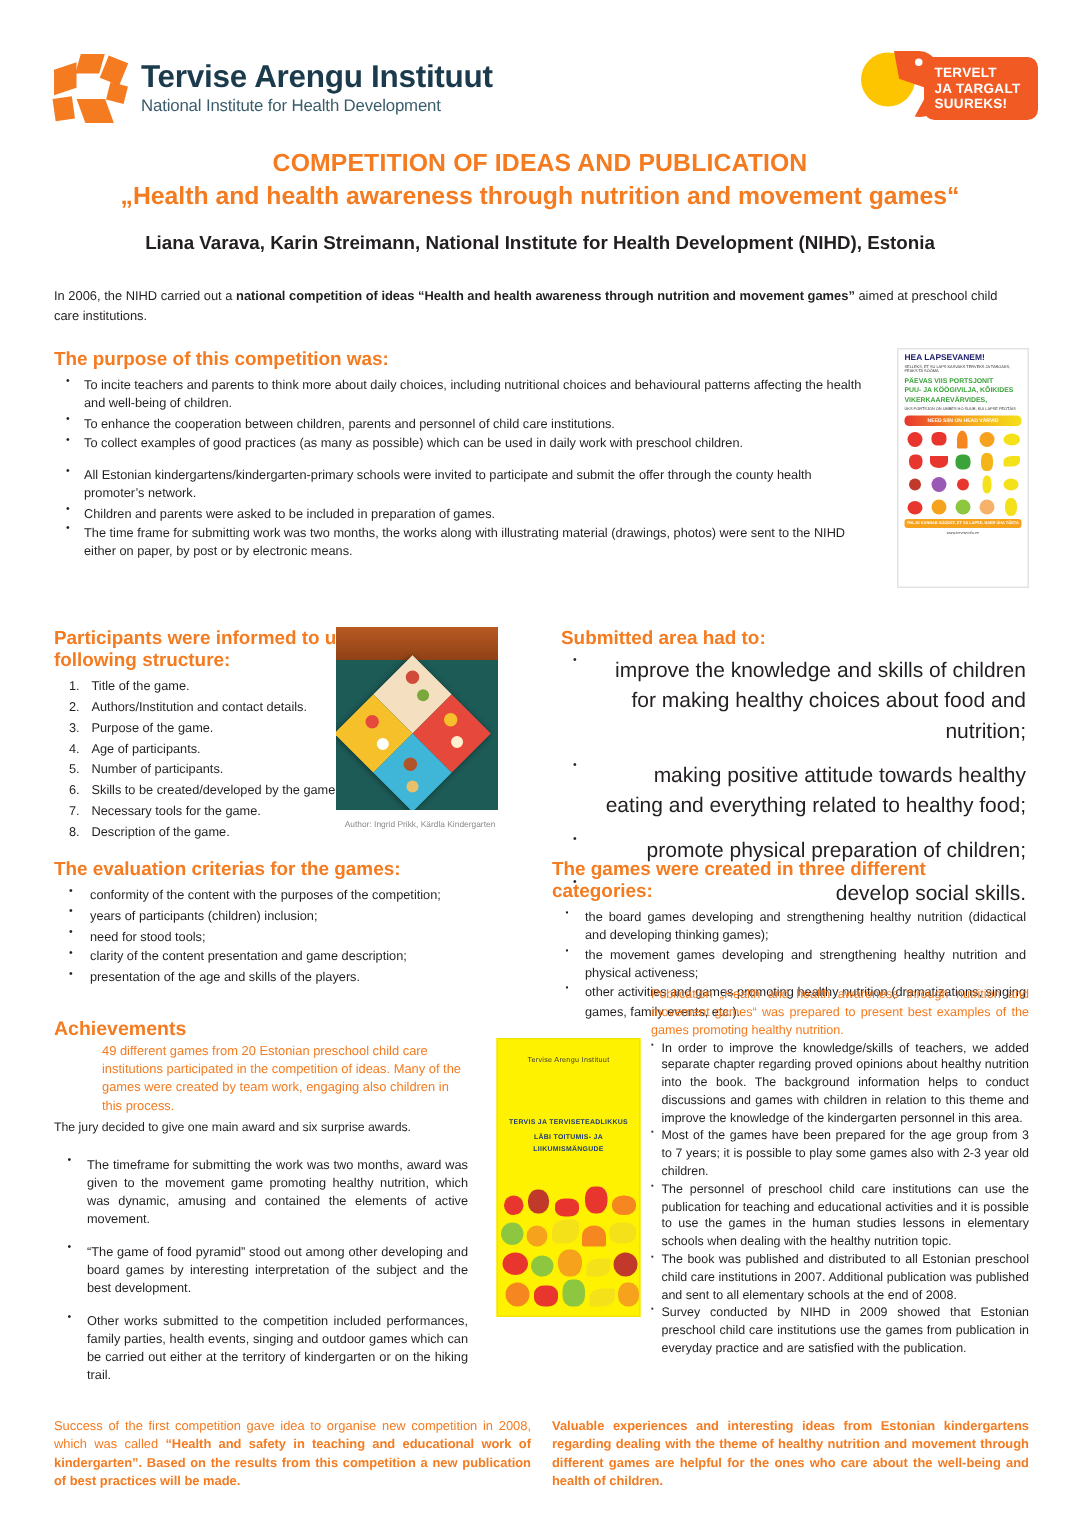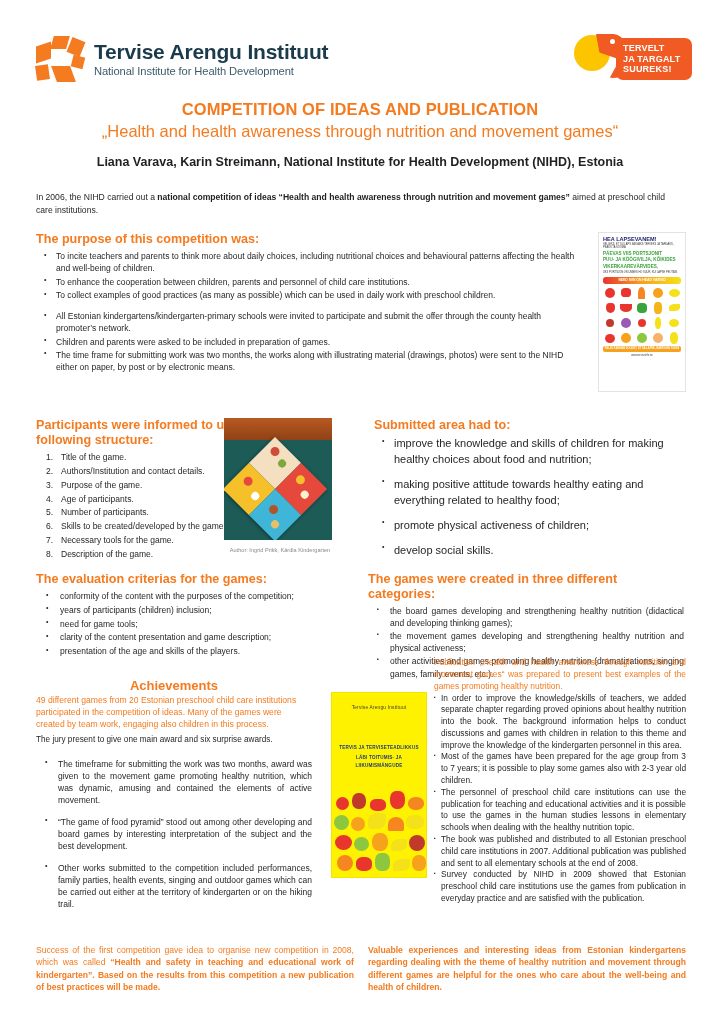--- a/index.html
+++ b/index.html
@@ -47,21 +47,21 @@
     font-size: 9px; font-weight: bold; line-height: 1.18; letter-spacing: 0.2px;
   }
   .slogan-box div { white-space: nowrap; }
 
   
   .title-wrap { text-align: center; margin-top: 20px; }
   .title-main {
     color: #f47b20; font-weight: bold; font-size: 16.5px; letter-spacing: 0.1px; line-height: 1.35;
   }
   .title-sub {
-    color: #f47b20; font-weight: normal; font-size: 16.5px; line-height: 1.35;
+    color: #f47b20; font-weight: bold; font-size: 16.5px; line-height: 1.35;
   }
   .authors {
     text-align: center; font-weight: bold; font-size: 12.5px; color: #231f20; margin-top: 12px;
   }
 
   
   .intro {
     margin: 22px 36px 0 36px; font-size: 8.6px; line-height: 1.55; color: #231f20;
   }
   .intro b { font-weight: bold; }
@@ -83,43 +83,43 @@
   ol.nl > li:before {
     content: counter(n) "."; position: absolute; left: 10px; top: 0; font-size: 8.5px;
   }
 
   .block-purpose { position: absolute; left: 36px; top: 232px; width: 540px; }
   .block-prepare { position: absolute; left: 36px; top: 307px; width: 540px; }
 
   .cols-a { position: absolute; left: 36px; top: 418px; width: 648px; }
   .col-left-a { position: absolute; left: 0; top: 0; width: 212px; }
   .col-right-a { position: absolute; left: 338px; top: 0; width: 310px; }
-  .col-right-a ul.bl > li { line-height: 1.45; margin-bottom: 9px; font-size: 11px; }
+  .col-right-a ul.bl > li { line-height: 1.45; margin-bottom: 9px; font-size: 14px; text-align: right; }
 
   .photo-game {
     position: absolute; left: 224px; top: 418px; width: 108px; height: 122px;
     background: #0e4d4a; overflow: hidden;
   }
   .photo-caption {
     position: absolute; left: 196px; top: 547px; width: 168px;
     text-align: center; font-size: 5.6px; color: #8a8a8a;
   }
 
   .cols-b { position: absolute; left: 36px; top: 572px; width: 648px; }
   .col-left-b { position: absolute; left: 0; top: 0; width: 320px; }
   .col-right-b { position: absolute; left: 332px; top: 0; width: 316px; }
   .col-left-b ul.bl > li:before { content: "\2022"; left: 10px; }
   .col-left-b ul.bl > li { padding-left: 24px; line-height: 1.5; }
   .col-right-b ul.bl > li { padding-left: 22px; line-height: 1.42; text-align: justify; margin-bottom: 1px; }
   .col-right-b ul.bl > li:before { content: "\25aa"; left: 9px; font-size: 5.5px; top: 1px; }
 
   
   .ach { position: absolute; left: 36px; top: 678px; width: 276px; }
-  .ach h2 { color: #f47b20; font-size: 13px; font-weight: bold; margin-bottom: 1px; text-align: center; }
-  .ach .hl { color: #f47b20; font-size: 8.6px; line-height: 1.42; }
+  .ach h2 { color: #f47b20; font-size: 13px; font-weight: bold; margin-bottom: 1px; }
+  .ach .hl { color: #f47b20; font-size: 8.6px; line-height: 1.42; margin-left: 32px; }
   .ach .jury { font-size: 8.2px; line-height: 1.45; margin-top: 3px; }
   .ach ul.bl { margin-top: 12px; }
   .ach ul.bl > li { text-align: justify; margin-bottom: 10px; line-height: 1.42; padding-left: 22px; }
   .ach ul.bl > li:before { left: 9px; }
 
   .book {
     position: absolute; left: 331px; top: 692px; width: 96px; height: 186px;
     background: #fff200; overflow: hidden; border: 1px solid #f2e600;
   }
   .book-brand { text-align: center; font-size: 4.8px; color: #3a3a3a; margin-top: 12px; letter-spacing: .2px;}
@@ -314,21 +314,21 @@
         <li>Necessary tools for the game.</li>
         <li>Description of the game.</li>
       </ol>
     </div>
 
     <div class="col-right-a">
       <h2 class="sec">Submitted area had to:</h2>
       <ul class="bl">
         <li>improve the knowledge and skills of children for making healthy choices about food and nutrition;</li>
         <li>making positive attitude towards healthy eating and everything related to healthy food;</li>
-        <li>promote physical activeness of children;</li>
+        <li>promote physical preparation of children;</li>
         <li>develop social skills.</li>
       </ul>
     </div>
   </div>
 
   <div class="photo-game">
     <div style="position:absolute;left:0;top:0;width:108px;height:24px;background:linear-gradient(180deg,#b85a22,#8c3f15);"></div>
     <div style="position:absolute;left:0;top:22px;width:108px;height:100px;background:#1d5b56;"></div>
     <div style="position:absolute;left:14px;top:34px;width:74px;height:74px;transform:rotate(45deg);overflow:hidden;box-shadow:0 1px 4px rgba(0,0,0,.4);">
       <div style="position:absolute;left:0;top:0;width:37px;height:37px;background:#f4e0c0;"></div>
@@ -346,39 +346,39 @@
     </div>
   </div>
   <div class="photo-caption">Author: Ingrid Prikk, Kärdla Kindergarten</div>
 
   <div class="cols-b">
     <div class="col-left-b">
       <h2 class="sec">The evaluation criterias for the games:</h2>
       <ul class="bl">
         <li>conformity of the content with the purposes of the competition;</li>
         <li>years of participants (children) inclusion;</li>
-        <li>need for game tools;</li>
+        <li>need for stood tools;</li>
         <li>clarity of the content presentation and game description;</li>
         <li>presentation of the age and skills of the players.</li>
       </ul>
     </div>
     <div class="col-right-b">
       <h2 class="sec">The games were created in three different categories:</h2>
       <ul class="bl">
         <li>the board games developing and strengthening healthy nutrition (didactical and developing thinking games);</li>
         <li>the movement games developing and strengthening healthy nutrition and physical activeness;</li>
         <li>other activities and games promoting healthy nutrition (dramatizations, singing games, family events, etc.).</li>
       </ul>
     </div>
   </div>
 
   <div class="ach">
     <h2>Achievements</h2>
     <div class="hl">49 different games from 20 Estonian preschool child care institutions participated in the competition of ideas. Many of the games were created by team work, engaging also children in this process.</div>
-    <div class="jury">The jury present to give one main award and six surprise awards.</div>
+    <div class="jury">The jury decided to give one main award and six surprise awards.</div>
     <ul class="bl">
       <li>The timeframe for submitting the work was two months, award was given to the movement game promoting healthy nutrition, which was dynamic, amusing and contained the elements of active movement.</li>
       <li>“The game of food pyramid” stood out among other developing and board games by interesting interpretation of the subject and the best development.</li>
       <li>Other works submitted to the competition included performances, family parties, health events, singing and outdoor games which can be carried out either at the territory of kindergarten or on the hiking trail.</li>
     </ul>
   </div>
 
   <div class="book">
     <div class="book-brand">Tervise Arengu Instituut</div>
     <div class="book-title">TERVIS JA TERVISETEADLIKKUS</div>

